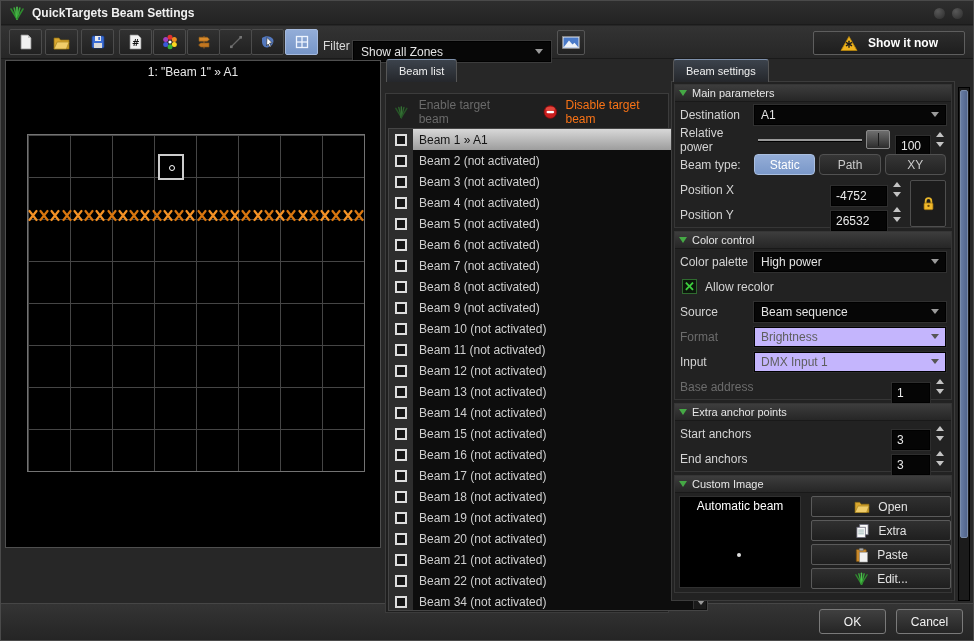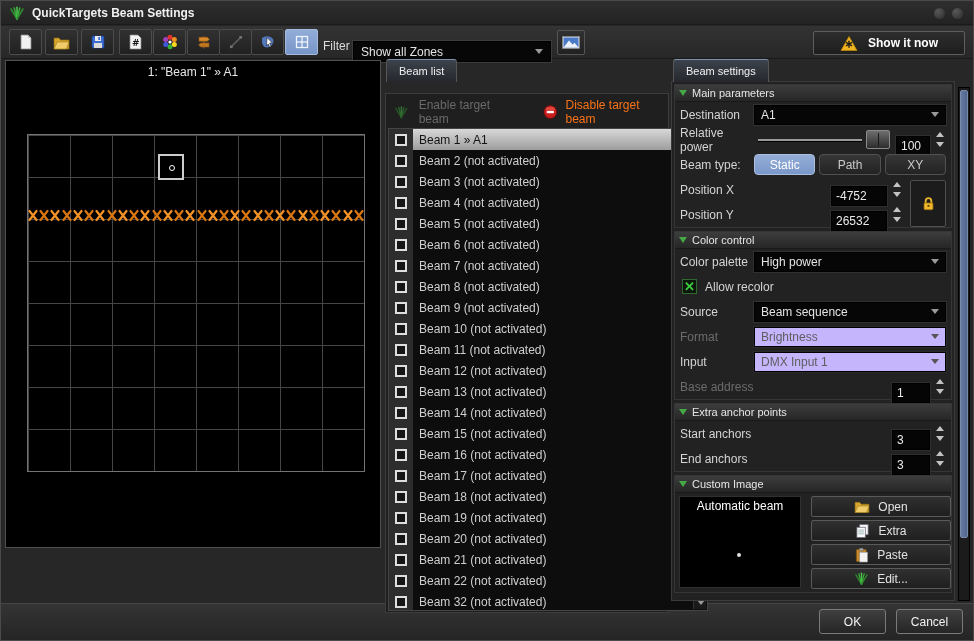--- a/index.html
+++ b/index.html
@@ -464,21 +464,21 @@
           <div class="lrow">
             <div class="cbcell">
               <span class="cb"></span>
             </div>
             <div class="labelcell">Beam 22 (not activated)</div>
           </div>
           <div class="lrow">
             <div class="cbcell">
               <span class="cb"></span>
             </div>
-            <div class="labelcell">Beam 32 (not activated)</div>
+            <div class="labelcell">Beam 34 (not activated)</div>
           </div>
         </div>
       <div class="bl-scroll">
         <div class="sarrow" style="top:0">
             <span class="tri-up"></span>
           </div>
         <div class="bl-thumb"></div>
         <div class="sarrow" style="bottom:0">
             <span class="tri-dn"></span>
           </div>

